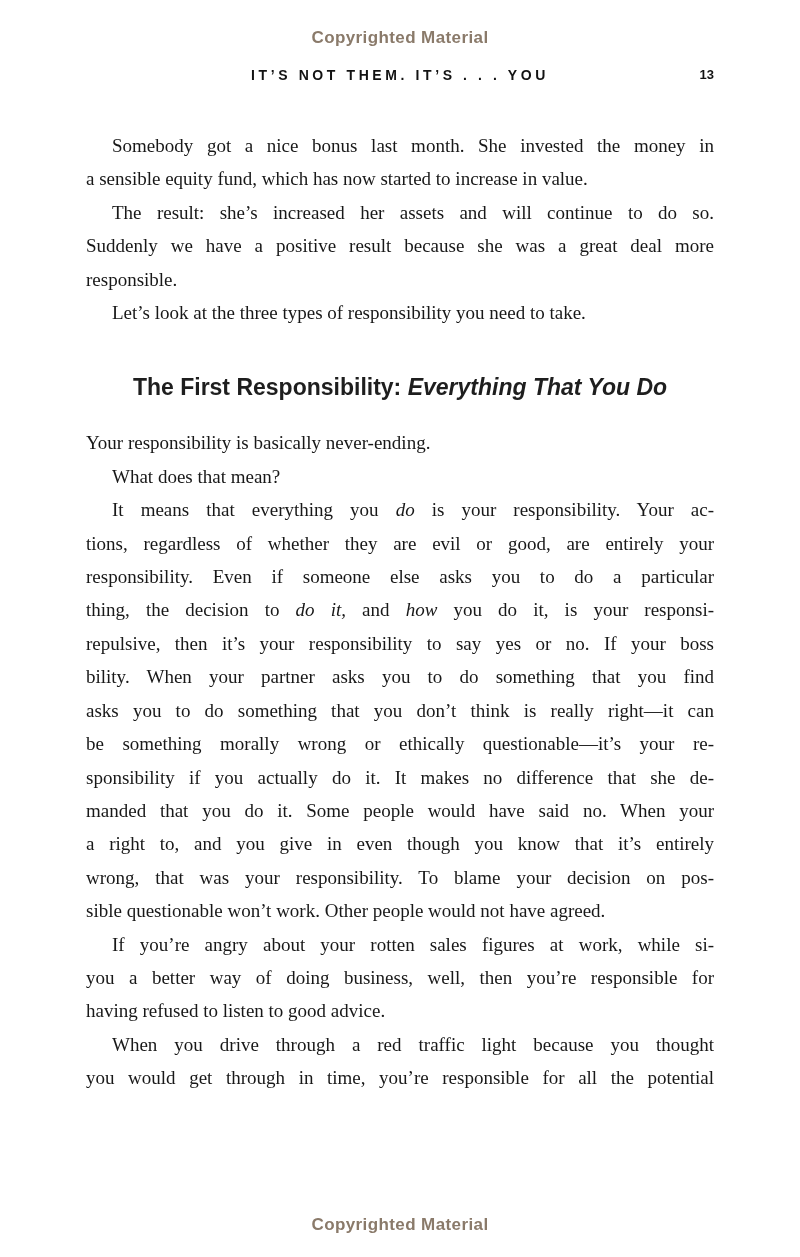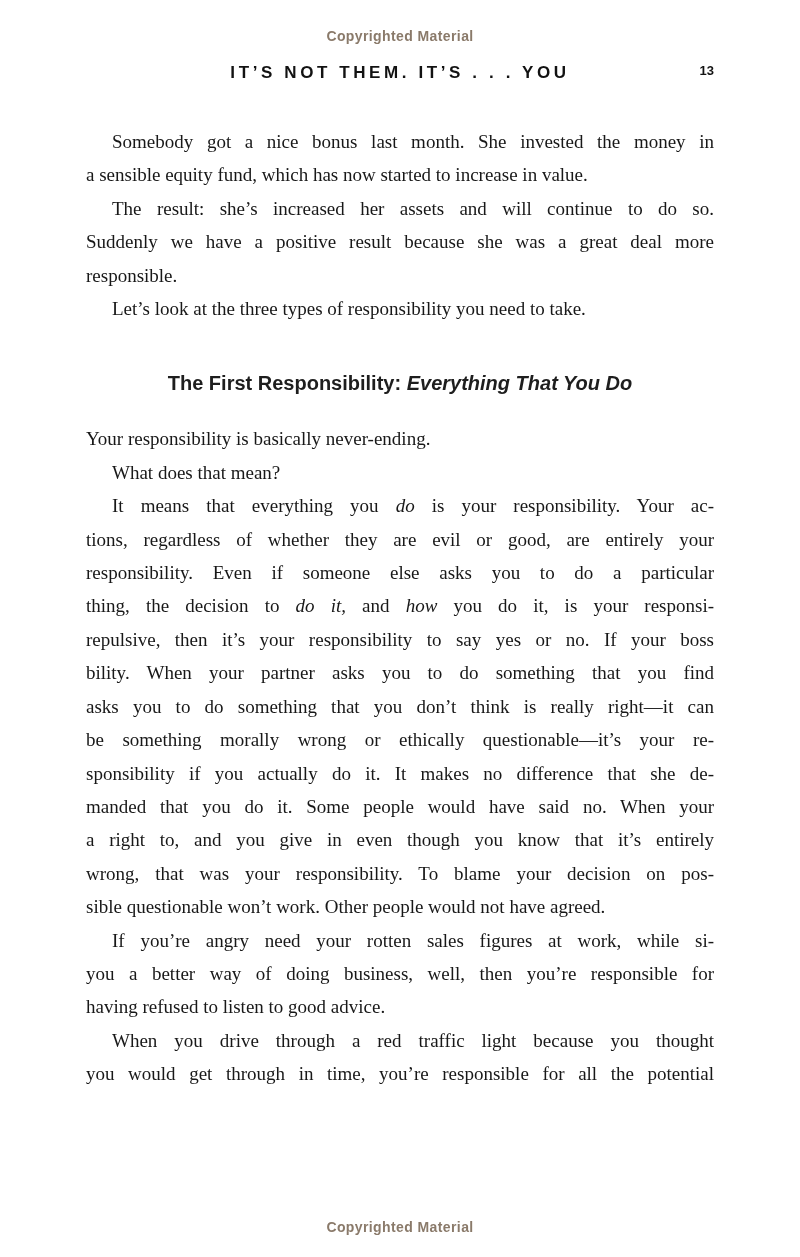--- a/index.html
+++ b/index.html
@@ -10,21 +10,21 @@
     position: relative;
     font-family: "Liberation Serif", serif;
     color: #1c1c1c;
     overflow: hidden;
   }
   .page { width: 800px; height: 1257px; position: relative; }
 
   .copyright {
     text-align: center;
     font-family: "Liberation Sans", sans-serif;
-    font-size: 14px;
+    font-size: 17px;
     font-weight: bold;
     letter-spacing: 0.4px;
     color: #8a7a6a;
   }
   .copyright.top { padding-top: 28px; }
   .copyright.bottom { position: absolute; left: 0; right: 0; bottom: 22px; }
 
   .col {
     width: 628px;
     margin: 0 auto;
@@ -35,21 +35,21 @@
     position: relative;
     margin-top: 19px;
     height: 18px;
   }
   .header-title {
     display: block;
     width: 100%;
     text-align: center;
     font-family: "Liberation Sans", sans-serif;
     font-weight: bold;
-    font-size: 17px;
+    font-size: 14px;
     letter-spacing: 3.6px;
     color: #121212;
   }
   .page-number {
     position: absolute;
     right: 0;
     top: 0;
     font-family: "Liberation Sans", sans-serif;
     font-weight: bold;
     font-size: 13px;
@@ -69,21 +69,21 @@
     text-align: justify;
     text-align-last: justify;
     text-justify: inter-word;
   }
   .line.indent { text-indent: 26px; }
 
   .heading {
     text-align: center;
     font-family: "Liberation Sans", sans-serif;
     font-weight: bold;
-    font-size: 20px;
+    font-size: 23px;
     line-height: 26px;
     color: #1e1e1e;
     margin-top: 45px;
     margin-bottom: 26px;
   }
   .heading i, .line i { font-style: italic; }
 </style>
 </head>
 <body>
 
@@ -127,21 +127,21 @@
           <div class="line justify">bility. When your partner asks you to do something that you find</div>
           <div class="line justify">asks you to do something that you don’t think is really right—it can</div>
           <div class="line justify">be something morally wrong or ethically questionable—it’s your re-</div>
           <div class="line justify">sponsibility if you actually do it. It makes no difference that she de-</div>
           <div class="line justify">manded that you do it. Some people would have said no. When your</div>
           <div class="line justify">a right to, and you give in even though you know that it’s entirely</div>
           <div class="line justify">wrong, that was your responsibility. To blame your decision on pos-</div>
           <div class="line">sible questionable won’t work. Other people would not have agreed.</div>
         </div>
         <div class="para">
-          <div class="line justify indent">If you’re angry need your rotten sales figures at work, while si-</div>
+          <div class="line justify indent">If you’re angry about your rotten sales figures at work, while si-</div>
           <div class="line justify">you a better way of doing business, well, then you’re responsible for</div>
           <div class="line">having refused to listen to good advice.</div>
         </div>
         <div class="para">
           <div class="line justify indent">When you drive through a red traffic light because you thought</div>
           <div class="line justify">you would get through in time, you’re responsible for all the potential</div>
         </div>
       </div>
 
   </div>

